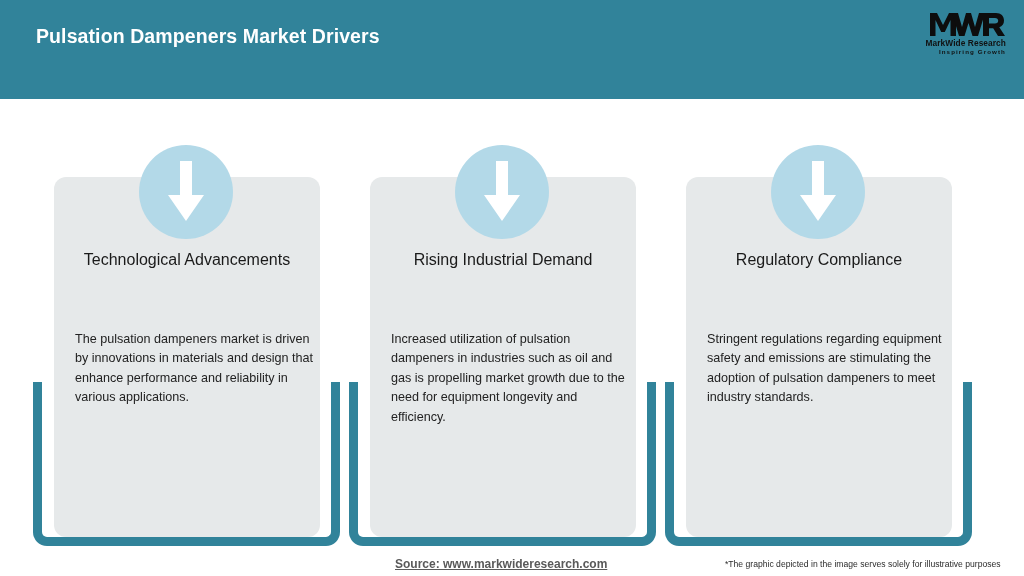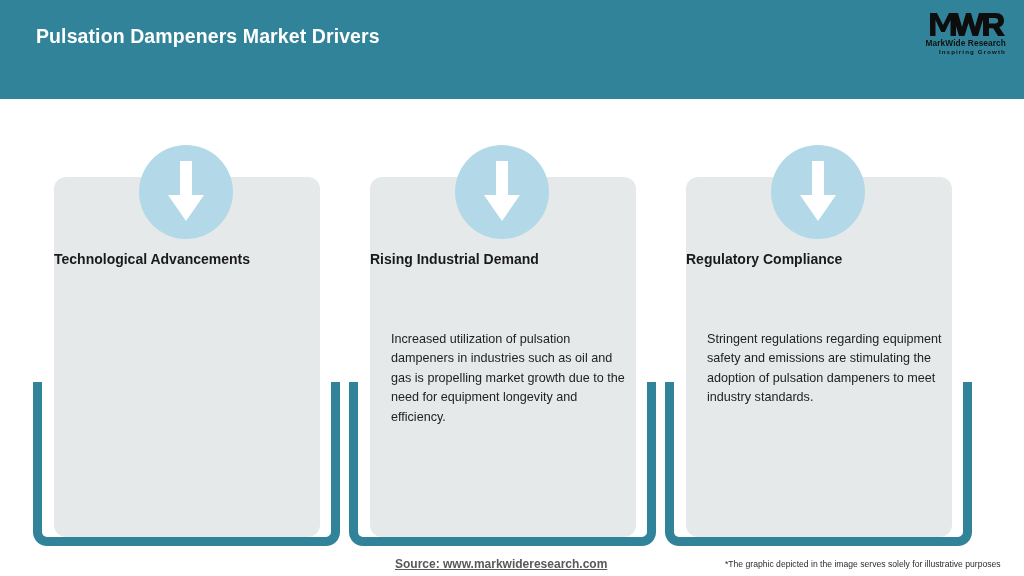--- a/index.html
+++ b/index.html
@@ -126,23 +126,23 @@
     position: absolute;
     left: 27px;
     top: 16px;
   }
 
   .card-heading {
     position: absolute;
     left: 21px;
     top: 152px;
     width: 266px;
-    text-align: left;
-    font-size: 14px;
-    font-weight: bold;
+    text-align: center;
+    font-size: 16px;
+    font-weight: normal;
     color: #1a1a1a;
     z-index: 4;
   }
   .card-body {
     position: absolute;
     left: 42px;
     top: 231px;
     width: 240px;
     font-size: 12.6px;
     line-height: 19.4px;
@@ -197,20 +197,21 @@
 
   <div class="driver-card c0">
     <div class="card-frame"></div>
     <div class="card-panel"></div>
     <div class="card-icon-circle">
       <svg width="40" height="62" viewBox="0 0 40 62">
         <path d="M14,0 L26,0 L26,34 L38,34 L20,60 L2,34 L14,34 Z" fill="#ffffff"></path>
       </svg>
     </div>
     <div class="card-heading">Technological Advancements</div>
+    <div class="card-body">The pulsation dampeners market is driven by innovations in materials and design that enhance performance and reliability in various applications.</div>
   </div>
 
   <div class="driver-card c2">
     <div class="card-frame"></div>
     <div class="card-panel"></div>
     <div class="card-icon-circle">
       <svg width="40" height="62" viewBox="0 0 40 62">
         <path d="M14,0 L26,0 L26,34 L38,34 L20,60 L2,34 L14,34 Z" fill="#ffffff"></path>
       </svg>
     </div>

